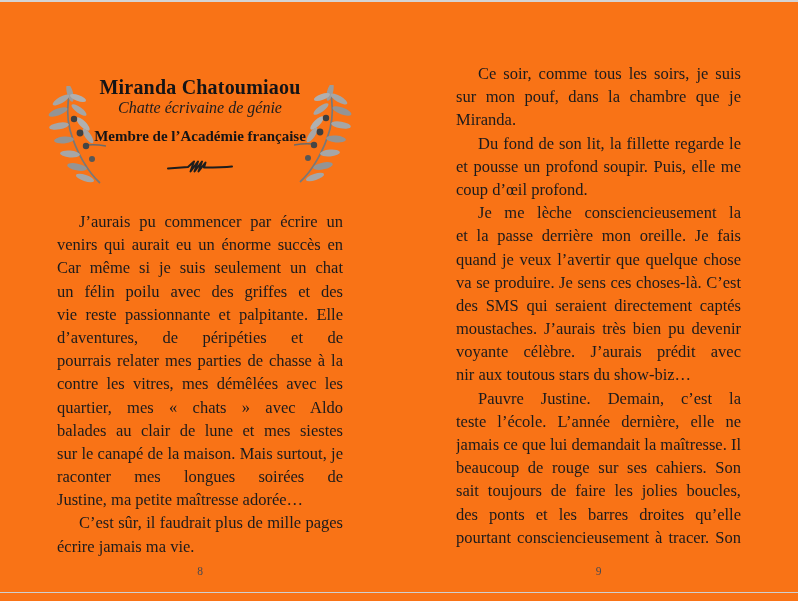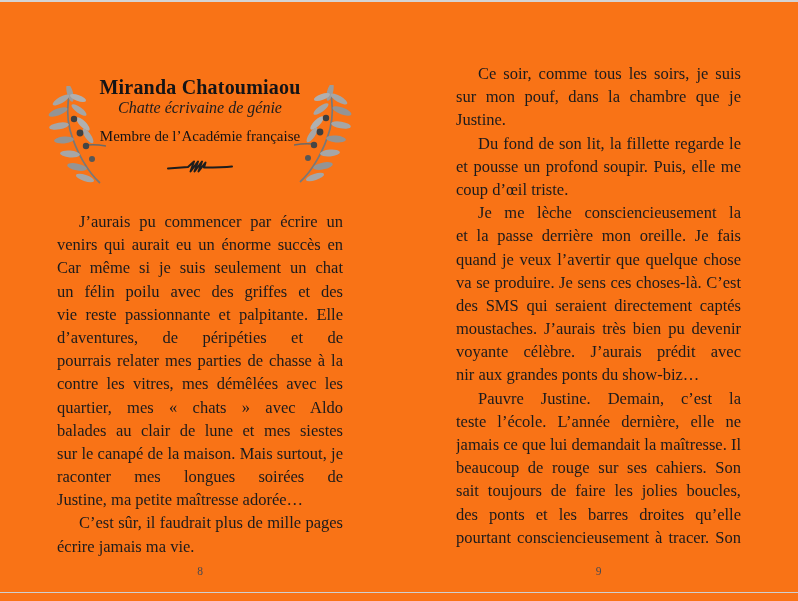--- a/index.html
+++ b/index.html
@@ -14,21 +14,21 @@
   .edge.bottom { top:592px; height:1px; background:#cfcfcf; }
 
   .page { position:absolute; top:0; height:601px; }
   .page.left  { left:57px;  width:286px; }
   .page.right { left:456px; width:285px; }
 
   
   .header { position:absolute; top:76px; left:0; width:286px; text-align:center; }
   .title { font-size:20px; font-weight:bold; line-height:22px; color:#141416; letter-spacing:0.2px; }
   .subtitle { font-size:16px; font-style:italic; line-height:20px; color:#1c1c1e; }
-  .affiliation { margin-top:9px; font-size:15px; font-weight:normal; line-height:19px; color:#141416; }
+  .affiliation { margin-top:9px; font-size:15px; font-weight:bold; line-height:19px; color:#141416; }
   .divider { display:block; margin:12px auto 0 auto; width:66px; height:18px; }
 
   .branch { position:absolute; width:78px; height:106px; }
   .branch-left  { left:28px; top:86px; }
   .branch-right { left:294px; top:85px; transform:scaleX(-1); }
 
   
   .body { position:absolute; left:0; width:100%; font-size:16.5px; }
   .page.left  .body { top:210px; }
   .page.right .body { top:62px; }
@@ -123,36 +123,36 @@
         </div>
       </div>
     <div class="pagenum">8</div>
   </div>
 
   <div class="page right">
     <div class="body" id="right-body">
         <div class="para">
           <div class="line first">Ce soir, comme tous les soirs, je suis installée</div>
           <div class="line">sur mon pouf, dans la chambre que je partage avec</div>
-          <div class="line last">Justine.</div>
+          <div class="line last">Miranda.</div>
         </div>
         <div class="para">
           <div class="line first">Du fond de son lit, la fillette regarde le plafond</div>
           <div class="line">et pousse un profond soupir. Puis, elle me jette un</div>
-          <div class="line last">coup d’œil triste.</div>
+          <div class="line last">coup d’œil profond.</div>
         </div>
         <div class="para">
           <div class="line first">Je me lèche consciencieusement la patte gauche</div>
           <div class="line">et la passe derrière mon oreille. Je fais toujours ça</div>
           <div class="line">quand je veux l’avertir que quelque chose de bien</div>
           <div class="line">va se produire. Je sens ces choses-là. C’est comme</div>
           <div class="line">des SMS qui seraient directement captés par mes</div>
           <div class="line">moustaches. J’aurais très bien pu devenir une</div>
           <div class="line">voyante célèbre. J’aurais prédit avec succès l’ave-</div>
-          <div class="line last">nir aux grandes ponts du show-biz…</div>
+          <div class="line last">nir aux toutous stars du show-biz…</div>
         </div>
         <div class="para">
           <div class="line first">Pauvre Justine. Demain, c’est la rentrée. Elle dé-</div>
           <div class="line">teste l’école. L’année dernière, elle ne comprenait</div>
           <div class="line">jamais ce que lui demandait la maîtresse. Il y avait</div>
           <div class="line">beaucoup de rouge sur ses cahiers. Son stylo refu-</div>
           <div class="line">sait toujours de faire les jolies boucles, l’arrondi</div>
           <div class="line">des ponts et les barres droites qu’elle s’appliquait</div>
           <div class="line">pourtant consciencieusement à tracer. Son écriture,</div>
         </div>

